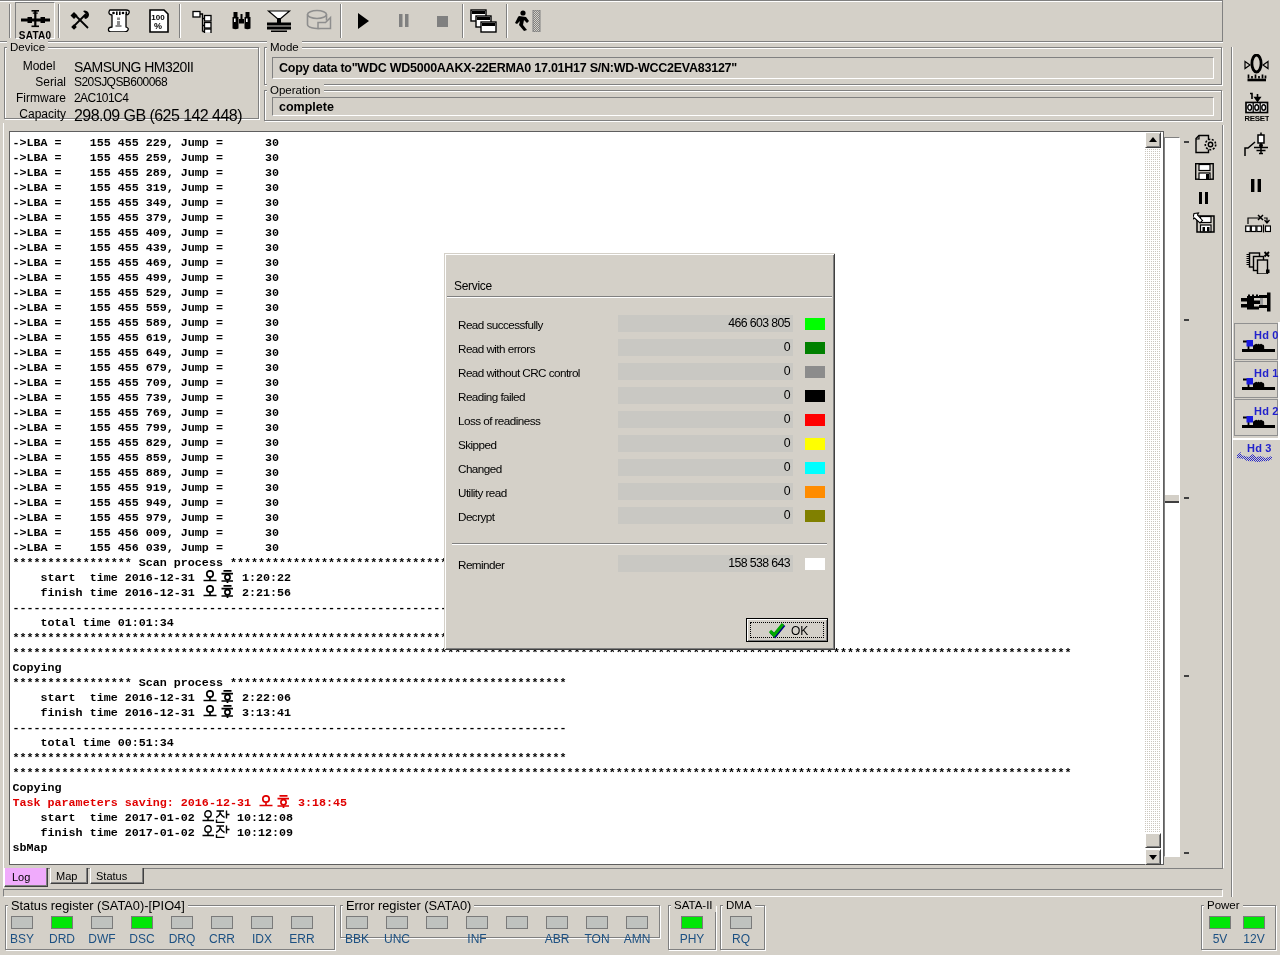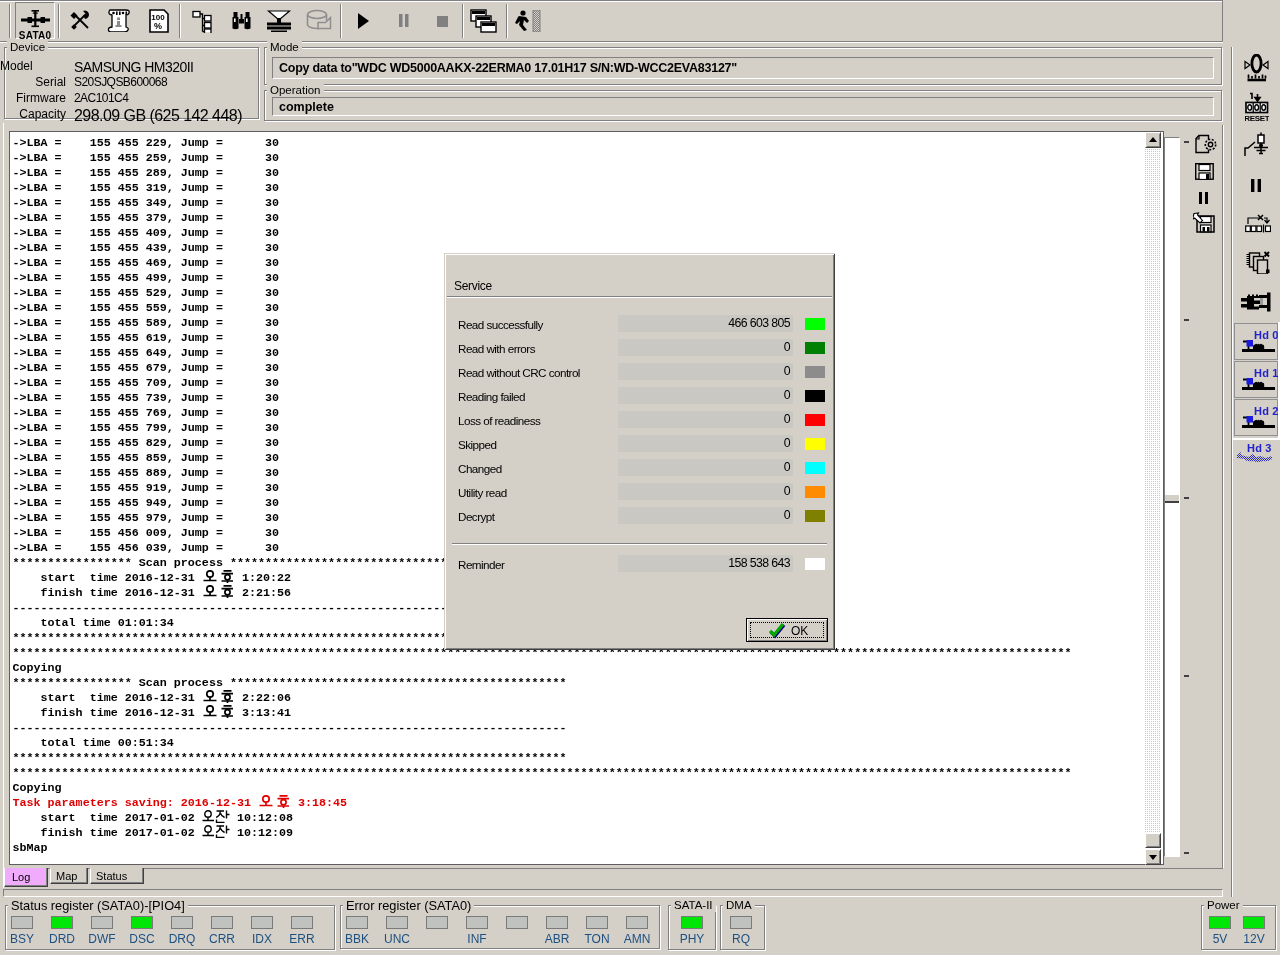--- a/index.html
+++ b/index.html
@@ -130,21 +130,21 @@
     </defs>
 <rect x="18" y="0" width="7" height="22" fill="url(#dith)" stroke="#808080" stroke-width="1"></rect>
 <g fill="#000">
 <circle cx="8" cy="3" r="2.6"></circle>
 <path d="M4 6 l7 1 l3 4 l-2 2 l-3 -3 l-1 5 l4 5 l-3 1 l-5 -6 l1 -4 l-3 3 l-2 -1 l3 -6 z"></path>
 </g>
 </svg>
 <div class="gb" style="left:4px;top:47px;width:255px;height:72px">
     <span class="gl">Device</span>
   </div>
-<div class="ab" style="left:0;top:59px;width:78px;text-align:left;font-size:12px">Model</div>
+<div class="ab" style="left:0;top:59px;width:78px;text-align:center;font-size:12px">Model</div>
 <div class="ab" style="left:74px;top:59px;font-size:14px;letter-spacing:-0.55px;white-space:nowrap">SAMSUNG HM320II</div>
 <div class="ab" style="left:0;top:75px;width:66px;text-align:right;font-size:12px">Serial</div>
 <div class="ab" style="left:74px;top:75px;font-size:12px;letter-spacing:-0.55px;white-space:nowrap">S20SJQSB600068</div>
 <div class="ab" style="left:0;top:91px;width:66px;text-align:right;font-size:12px">Firmware</div>
 <div class="ab" style="left:74px;top:91px;font-size:12px;letter-spacing:-0.55px;white-space:nowrap">2AC101C4</div>
 <div class="ab" style="left:0;top:107px;width:66px;text-align:right;font-size:12px">Capacity</div>
 <div class="ab" style="left:74px;top:107px;font-size:16px;letter-spacing:-0.55px;white-space:nowrap">298.09 GB (625 142 448)</div>
 <div class="gb" style="left:264px;top:47px;width:958px;height:38px">
     <span class="gl">Mode</span>
   </div>
@@ -426,21 +426,21 @@
 <div class="led on" style="left:131px;top:916px"></div>
 <div class="ll" style="left:122px;top:932px">DSC</div>
 <div class="led" style="left:171px;top:916px"></div>
 <div class="ll" style="left:162px;top:932px">DRQ</div>
 <div class="led" style="left:211px;top:916px"></div>
 <div class="ll" style="left:202px;top:932px">CRR</div>
 <div class="led" style="left:251px;top:916px"></div>
 <div class="ll" style="left:242px;top:932px">IDX</div>
 <div class="led" style="left:291px;top:916px"></div>
 <div class="ll" style="left:282px;top:932px">ERR</div>
-<div class="gb" style="left:340px;top:905px;width:320px;height:44px">
+<div class="gb" style="left:340px;top:905px;width:320px;height:33px">
     <span class="gl" style="white-space:nowrap;font-size:12.8px">Error register (SATA0)</span>
   </div>
 <div class="led" style="left:346px;top:916px"></div>
 <div class="ll" style="left:337px;top:932px">BBK</div>
 <div class="led" style="left:386px;top:916px"></div>
 <div class="ll" style="left:377px;top:932px">UNC</div>
 <div class="led" style="left:426px;top:916px"></div>
 <div class="led" style="left:466px;top:916px"></div>
 <div class="ll" style="left:457px;top:932px">INF</div>
 <div class="led" style="left:506px;top:916px"></div>

